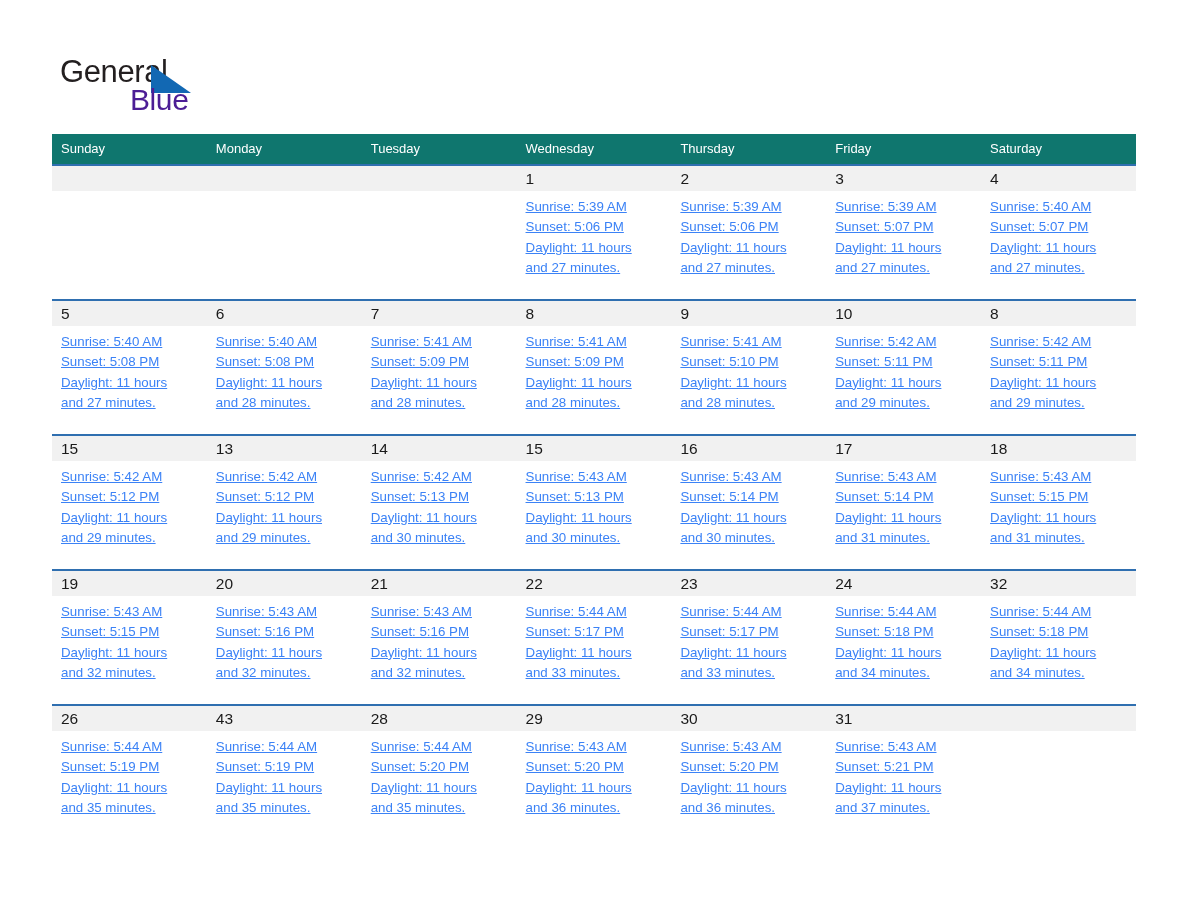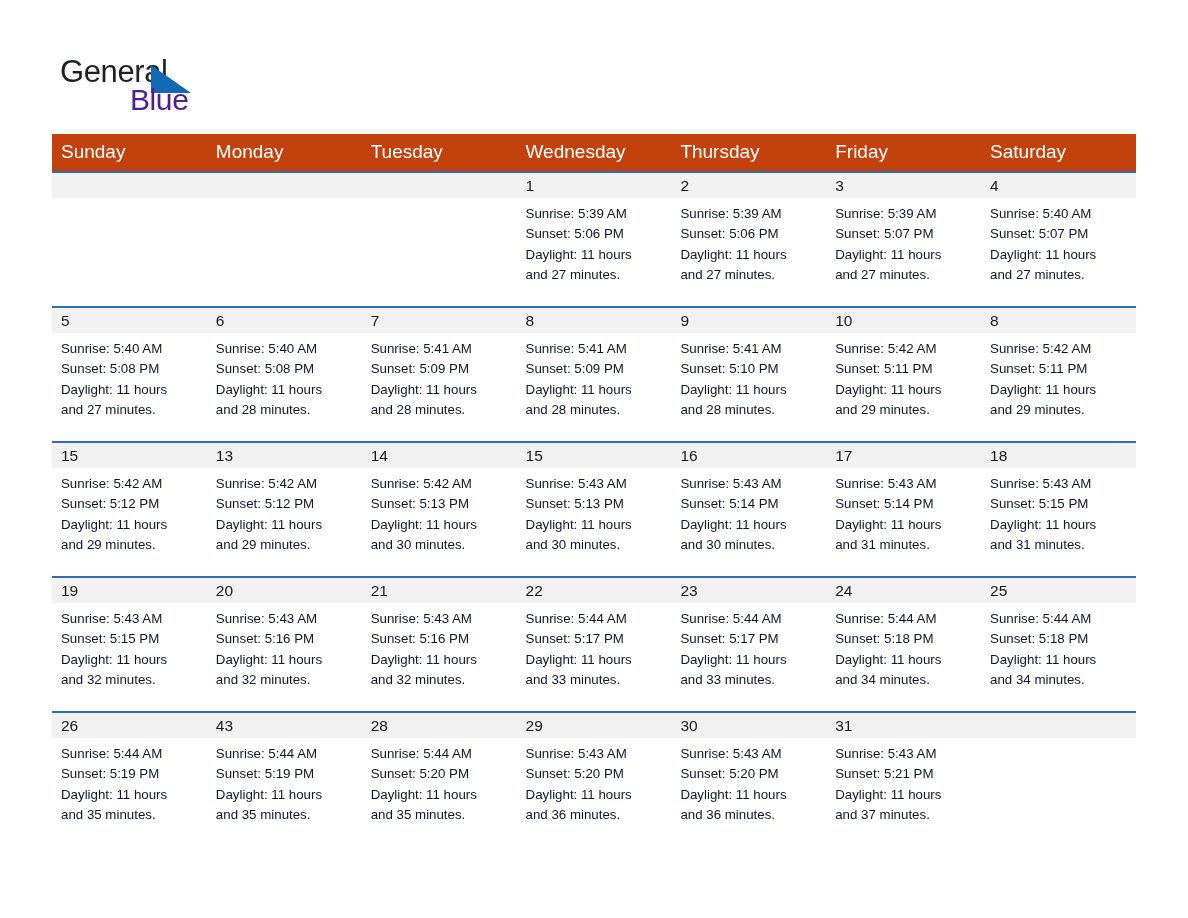--- a/index.html
+++ b/index.html
@@ -84,24 +84,24 @@
   }
 
   
   .calendar {
     width: 1084px;
     margin-top: 12px;
     border-collapse: collapse;
     table-layout: fixed;
   }
   .calendar th {
-    background: #c2410c;
+    background: #0f766e;
     color: #ffffff;
     font-weight: normal;
-    font-size: 19px;
+    font-size: 13px;
     text-align: left;
     padding: 7px 0 8px 9px;
     height: 31px;
     vertical-align: middle;
   }
   .weekrow > td {
     vertical-align: top;
     padding: 0;
     border-top: 2px solid #2f6fb0;
     height: 135px;
@@ -114,22 +114,23 @@
     font-size: 15.5px;
     line-height: 25px;
     padding-left: 9px;
     color: #1a1a1a;
   }
   .daynum.empty { color: transparent; }
   .details {
     padding: 6px 9px 0 9px;
     font-size: 13.3px;
     line-height: 20.3px;
-    color: #0f172a;
+    color: #3b82f6;
     white-space: pre-line;
+    text-decoration: underline;
   }
 </style>
 </head>
 <body>
 
 <div class="page">
 
   <div class="header">
 
     <div class="logo">
@@ -332,21 +333,21 @@
 and 33 minutes.</div>
           </td>
           <td>
             <span class="daynum">24</span>
             <div class="details">Sunrise: 5:44 AM
 Sunset: 5:18 PM
 Daylight: 11 hours
 and 34 minutes.</div>
           </td>
           <td>
-            <span class="daynum">25</span>
+            <span class="daynum">32</span>
             <div class="details">Sunrise: 5:44 AM
 Sunset: 5:18 PM
 Daylight: 11 hours
 and 34 minutes.</div>
           </td>
         </tr>
         <tr class="weekrow last">
           <td>
             <span class="daynum">26</span>
             <div class="details">Sunrise: 5:44 AM

